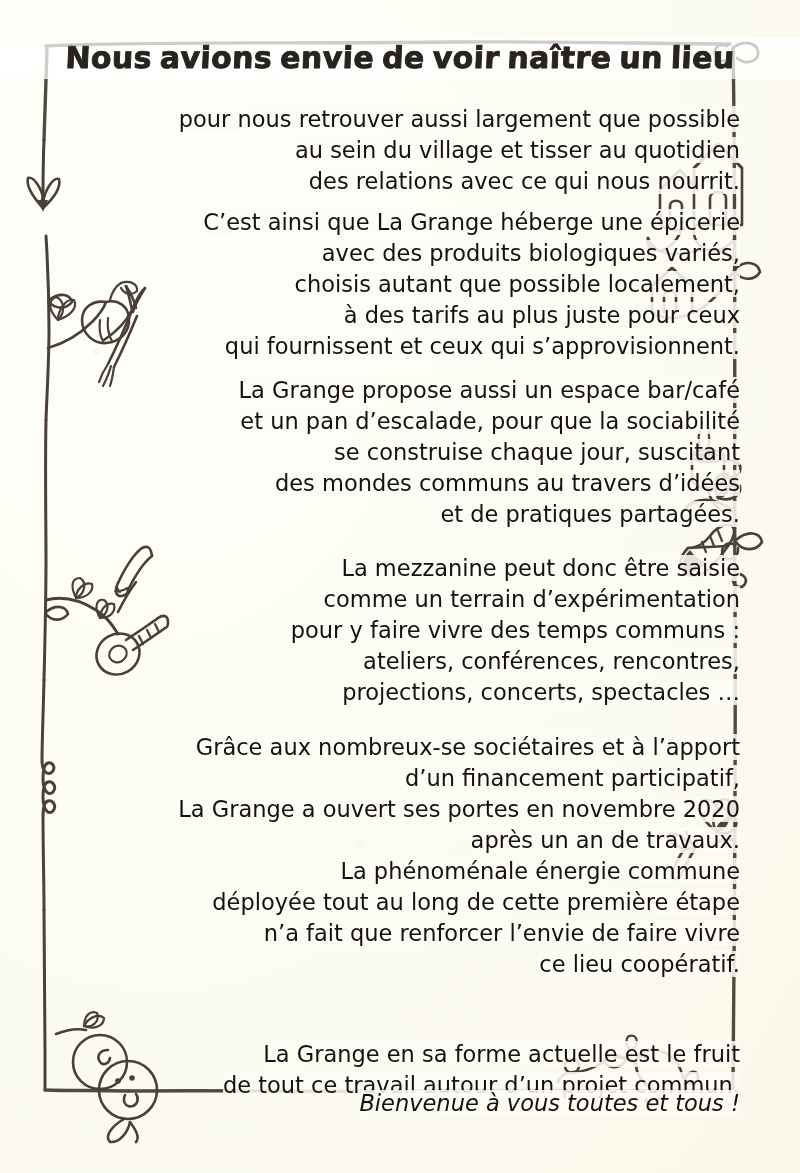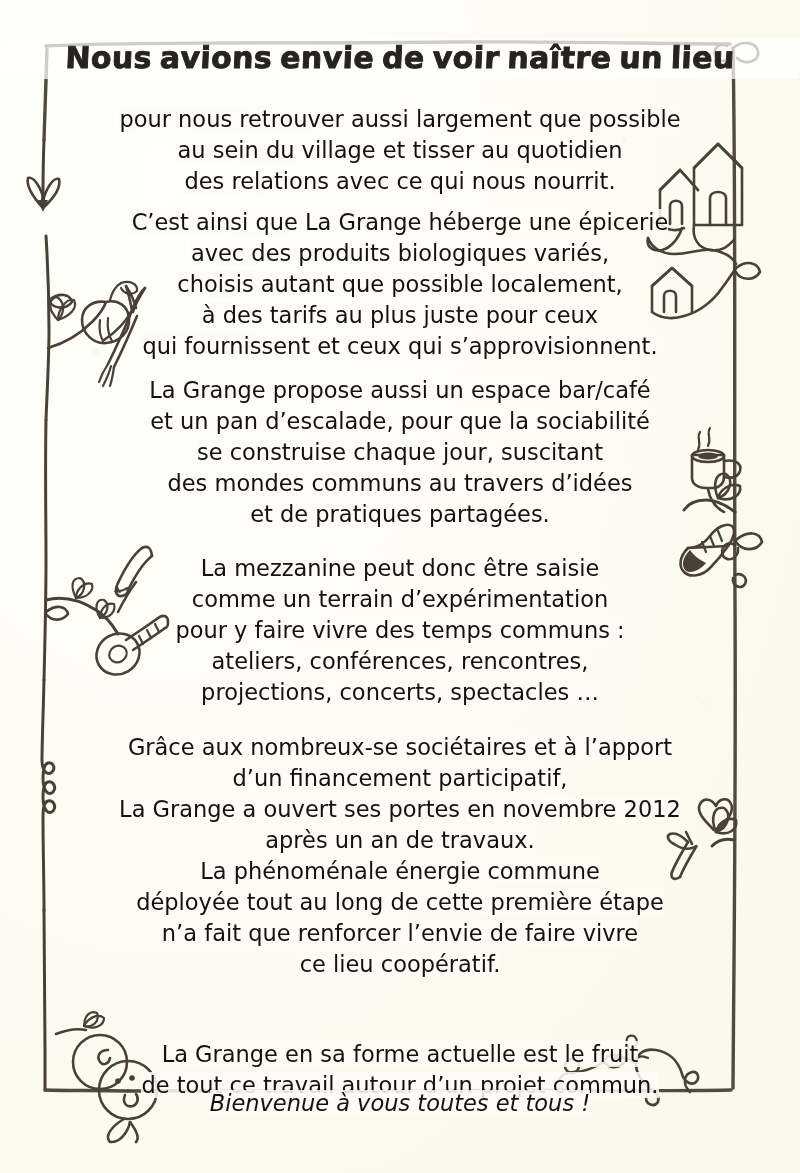--- a/index.html
+++ b/index.html
@@ -90,21 +90,21 @@
   }
   #title .w {
     display: inline-block;
     margin: 0 4px;
   }
 
   .para {
     position: absolute;
     left: 60px;
     width: 680px;
-    text-align: center;
+    text-align: right;
     color: #14110e;
     font-family: "DejaVu Sans", sans-serif;
     font-size: 22.5px;
     line-height: 31px;
     white-space: pre-line;
   }
 
   #p1 { top: 104px; }
   #p2 { top: 207px; }
   #p3 { top: 375px; }
@@ -371,21 +371,21 @@
 qui fournissent et ceux qui s’approvisionnent.</span></div>
 
     <div class="para" id="p4"><span>La mezzanine peut donc être saisie
 comme un terrain d’expérimentation
 pour y faire vivre des temps communs :
 ateliers, conférences, rencontres,
 projections, concerts, spectacles …</span></div>
 
     <div class="para" id="p5"><span>Grâce aux nombreux-se sociétaires et à l’apport
 d’un financement participatif,
-La Grange a ouvert ses portes en novembre 2012
+La Grange a ouvert ses portes en novembre 2020
 après  un an de travaux.
 La phénoménale énergie commune
 déployée tout au long de cette première étape
 n’a fait que renforcer l’envie de faire vivre
 ce lieu coopératif.</span></div>
 
     <div class="para" id="p6"><span>La Grange en sa forme actuelle est le fruit
 de tout ce  travail autour d’un projet commun.</span></div>
 
     <div class="para" id="p7"><span>Bienvenue à vous toutes et tous !</span></div>

